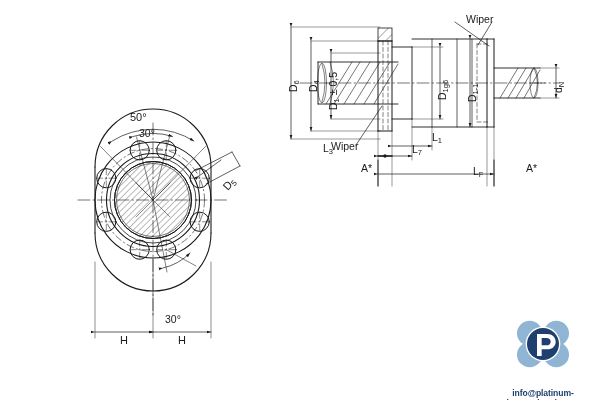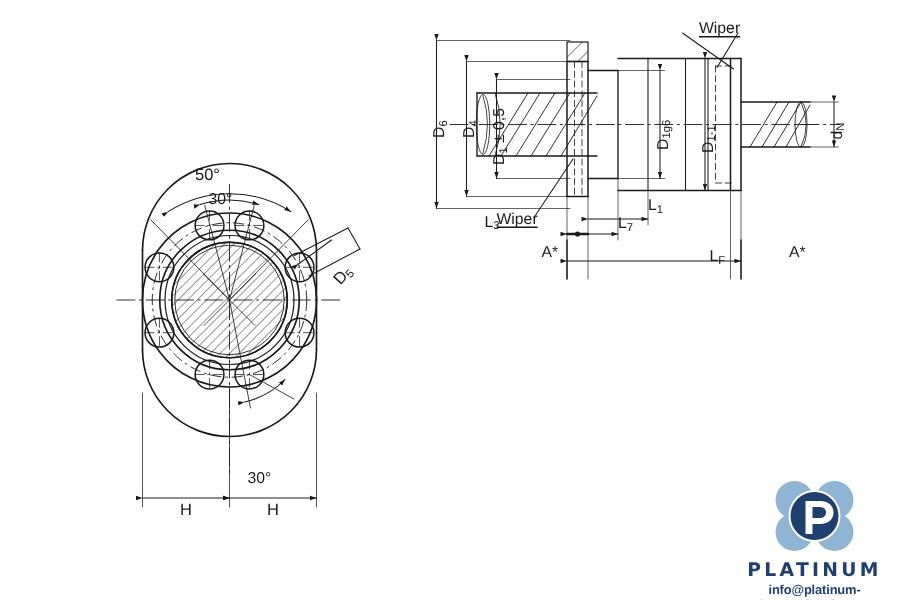--- a/index.html
+++ b/index.html
@@ -16,21 +16,21 @@
     position:absolute;
     font-family:"Liberation Sans", sans-serif;
     color:#1a1a1a;
     white-space:nowrap;
     line-height:1;
     letter-spacing:0px;
   }
   .lbl sub{font-size:0.72em;vertical-align:-0.25em;}
   .rot90{transform-origin:0 0;transform:rotate(-90deg);}
   .rot45{transform-origin:0 0;transform:rotate(-48deg);}
-  .under{text-decoration:underline;text-underline-offset:2px;}
+  .under{text-underline-offset:2px;}
 
   
   #logo{
     position:absolute;
     left:487px;top:316px;
     width:112px;height:84px;
     pointer-events:none;
   }
   #logo .mark{position:absolute;left:22px;top:0px;width:68px;height:56px;}
   #logo .wordmark{
@@ -378,15 +378,14 @@
     <circle cx="50" cy="42" r="24" fill="#1f3f6e"></circle>
 
     <path d="M 41,27 L 41,60 L 48,60 L 48,50 L 56,50
              C 64,50 69,45 69,38.5
              C 69,32 64,27 56,27 Z
              M 48,33 L 55,33 C 59,33 61.5,35 61.5,38.5
              C 61.5,42 59,44 55,44 L 48,44 Z" fill="#ffffff"></path>
 
     <path d="M 26,50 L 41,50 L 41,66 L 26,66 Z" fill="#ffffff" opacity="0"></path>
   </svg>
-  <div class="wordmark">PLATINUM</div>
   <div class="url">info@platinum-international.store</div>
 </div>
 
 </body></html>

